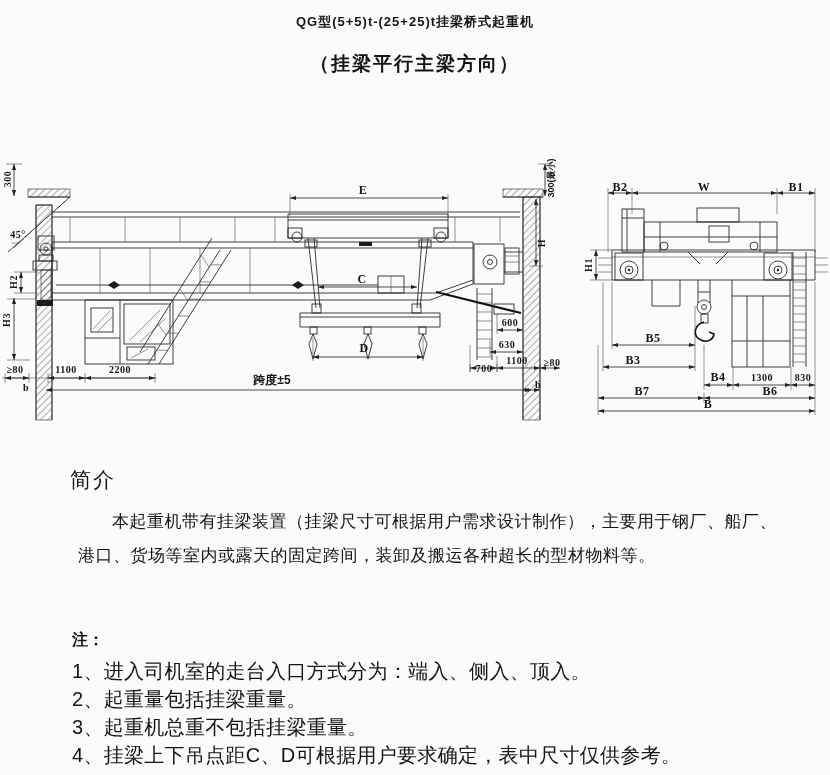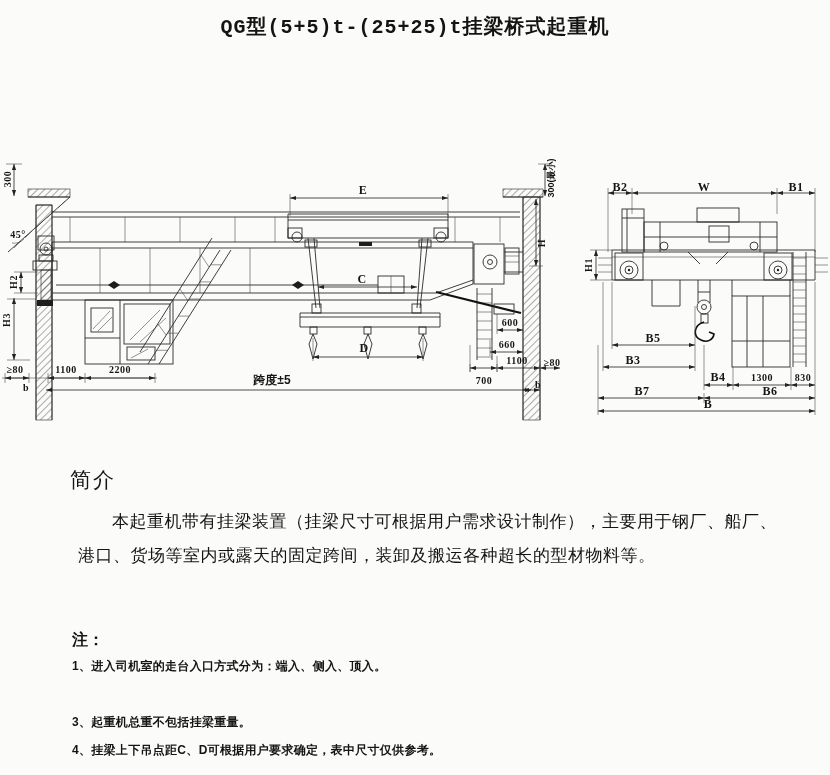--- a/index.html
+++ b/index.html
@@ -1,47 +1,48 @@
 <!DOCTYPE html>
 <html><head>
 <meta charset="utf-8">
 <style>
   html,body{margin:0;padding:0;}
   .page{position:relative;width:830px;height:775px;background:#fbfbfa;overflow:hidden;
         font-family:"Liberation Sans",sans-serif;color:#141414;}
   .title{position:absolute;top:13px;left:0;width:830px;text-align:center;
-         font-size:20px;font-weight:bold;letter-spacing:1px;font-family:Liberation Mono, monospace;}
+         font-size:13px;font-weight:bold;letter-spacing:1px;}
   .subtitle{position:absolute;top:51px;left:0;width:830px;text-align:center;
          font-size:19px;font-weight:bold;letter-spacing:2px;}
   .sec-head{position:absolute;font-size:21px;font-weight:normal;letter-spacing:2px;}
   .body-line{position:absolute;font-size:17px;line-height:22px;white-space:nowrap;
          font-weight:400;letter-spacing:.5px;}
   .indent{text-indent:2em;}
   .note-head{position:absolute;font-size:16px;font-weight:700;}
-  .note-line{position:absolute;font-size:12px;font-weight:700;white-space:nowrap;letter-spacing:.3px;}
+  .note-line{position:absolute;font-size:20px;font-weight:400;white-space:nowrap;letter-spacing:.3px;}
   svg{position:absolute;left:0;top:0;}
   .ln,.lnr{stroke:#2a2a2a;stroke-width:.9;fill:none;}
   .thin{stroke:#3a3a3a;stroke-width:.55;fill:none;}
   .hv{stroke:#111;stroke-width:2.2;fill:none;}
   .hk{stroke:#111;stroke-width:1.6;fill:none;}
   .hat{fill:url(#hatch);stroke:#2a2a2a;stroke-width:.6;}
   .dim{stroke:#222;stroke-width:.8;fill:none;marker-start:url(#ar);marker-end:url(#ar);}
   .dl{position:absolute;transform:translate(-50%,-50%);font-family:"Liberation Serif",serif;
       font-weight:bold;font-size:12px;color:#161616;white-space:nowrap;letter-spacing:.5px;}
   .dl.rot{transform:translate(-50%,-50%) rotate(-90deg);}
   .dl.cjk{font-family:"Liberation Sans",sans-serif;font-size:12px;letter-spacing:0;}
   .dl.sm{font-size:10px;}
   .dl.xs{font-size:9px;}
 </style>
 </head>
 <body>
 
 <div class="page">
 
   <div class="title">QG型(5+5)t-(25+25)t挂梁桥式起重机</div>
+  <div class="subtitle">（挂梁平行主梁方向）</div>
 
   <svg width="830" height="775" viewBox="0 0 830 775">
     <defs>
       <pattern id="hatch" width="5" height="5" patternUnits="userSpaceOnUse" patternTransform="rotate(45)">
         <line x1="0" y1="0" x2="0" y2="5" stroke="#4a4a4a" stroke-width="0.9"></line>
       </pattern>
       <marker id="ar" viewBox="0 0 10 10" refX="10" refY="5" markerWidth="8" markerHeight="8" orient="auto-start-reverse">
         <path d="M0,1.5 L10,5 L0,8.5 z" fill="#222"></path>
       </marker>
     </defs>
@@ -221,22 +222,22 @@
   <span class="dl" style="left:362px;top:279px">C</span>
   <span class="dl" style="left:364px;top:348px">D</span>
   <span class="dl rot sm" style="left:13px;top:282px">H2</span>
   <span class="dl rot sm" style="left:6px;top:320px">H3</span>
   <span class="dl sm" style="left:15px;top:369px">≥80</span>
   <span class="dl sm" style="left:26px;top:387px">b</span>
   <span class="dl sm" style="left:66px;top:369px">1100</span>
   <span class="dl sm" style="left:120px;top:369px">2200</span>
   <span class="dl cjk" style="left:272px;top:380px">跨度±5</span>
   <span class="dl sm" style="left:510px;top:322px">600</span>
-  <span class="dl sm" style="left:507px;top:344px">660</span>
-  <span class="dl sm" style="left:484px;top:380px">700</span>
+  <span class="dl sm" style="left:507px;top:344px">630</span>
+  <span class="dl sm" style="left:484px;top:368px">700</span>
   <span class="dl sm" style="left:517px;top:360px">1100</span>
   <span class="dl sm" style="left:552px;top:362px">≥80</span>
   <span class="dl sm" style="left:538px;top:384px">b</span>
   <span class="dl rot cjk xs" style="left:551px;top:178px">300(最小)</span>
   <span class="dl rot sm" style="left:541px;top:243px">H</span>
 
   <span class="dl" style="left:620px;top:187px">B2</span>
   <span class="dl" style="left:704px;top:187px">W</span>
   <span class="dl" style="left:796px;top:187px">B1</span>
   <span class="dl rot sm" style="left:588px;top:265px">H1</span>
@@ -248,16 +249,17 @@
   <span class="dl" style="left:642px;top:391px">B7</span>
   <span class="dl" style="left:770px;top:391px">B6</span>
   <span class="dl" style="left:708px;top:404px">B</span>
 
   <div class="sec-head" style="left:70px;top:466px">简介</div>
   <div class="body-line indent" style="left:78px;top:511px">本起重机带有挂梁装置（挂梁尺寸可根据用户需求设计制作），主要用于钢厂、船厂、</div>
   <div class="body-line" style="left:78px;top:545px">港口、货场等室内或露天的固定跨间，装卸及搬运各种超长的型材物料等。</div>
 
   <div class="note-head" style="left:72px;top:630px">注：</div>
   <div class="note-line" style="left:72px;top:658px">1、进入司机室的走台入口方式分为：端入、侧入、顶入。</div>
+  <div class="note-line" style="left:72px;top:686px">2、起重量包括挂梁重量。</div>
   <div class="note-line" style="left:72px;top:714px">3、起重机总重不包括挂梁重量。</div>
   <div class="note-line" style="left:72px;top:742px">4、挂梁上下吊点距C、D可根据用户要求确定，表中尺寸仅供参考。</div>
 
 </div>
 
 </body></html>

